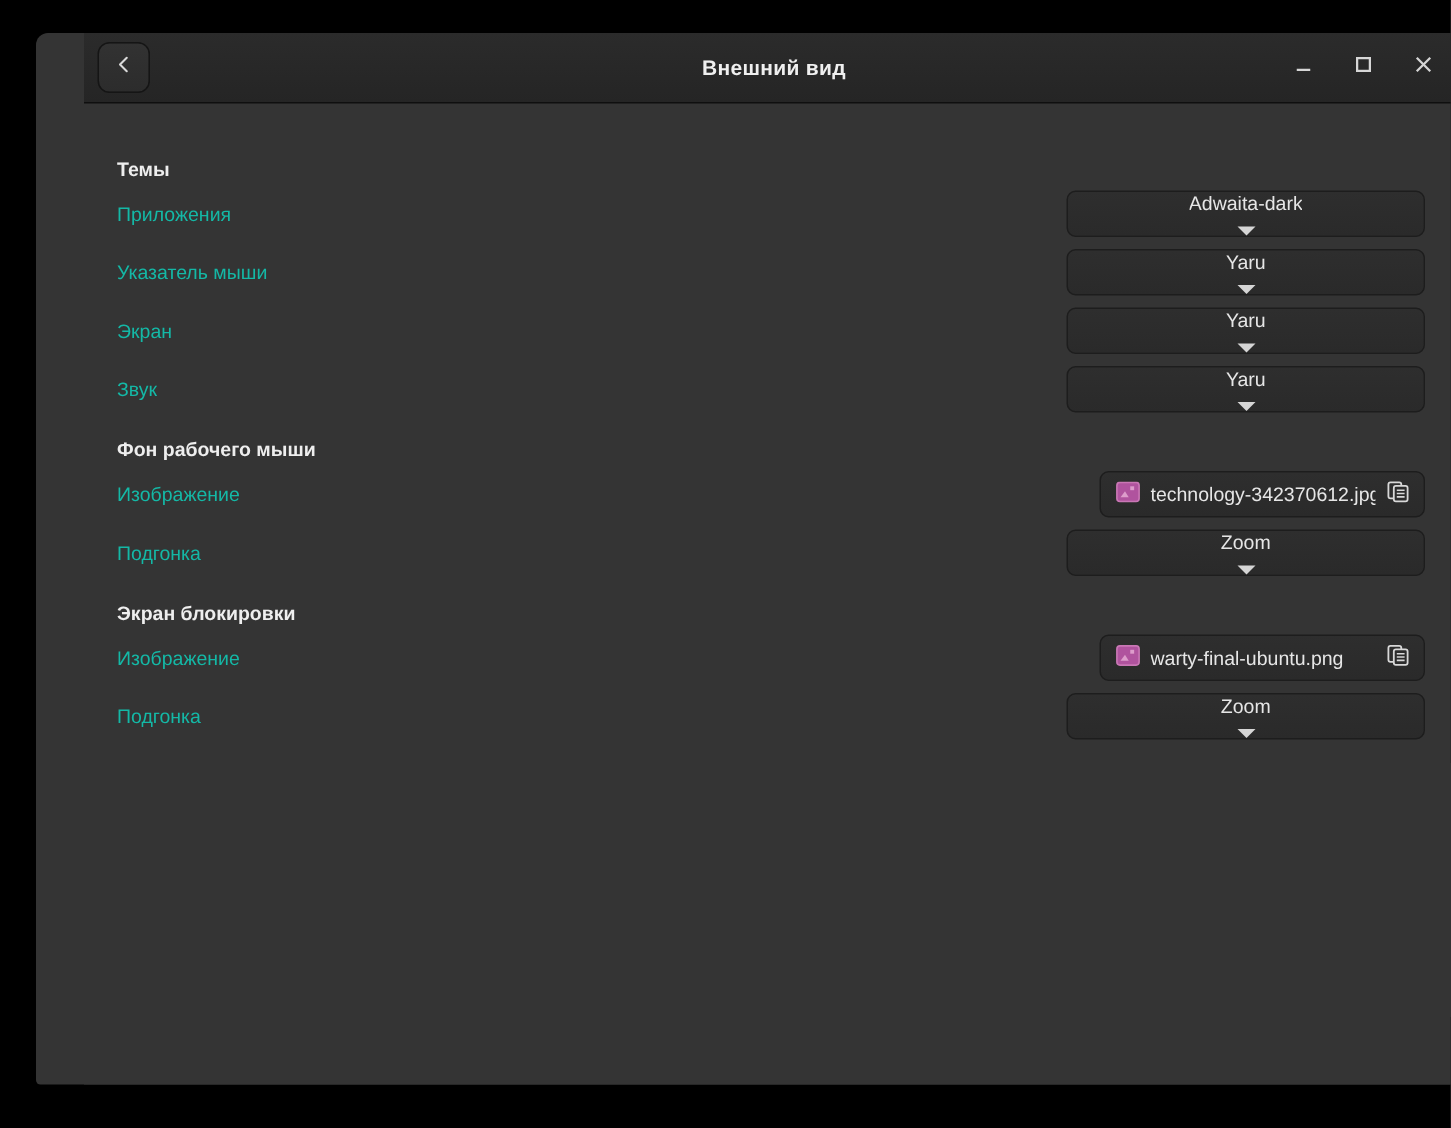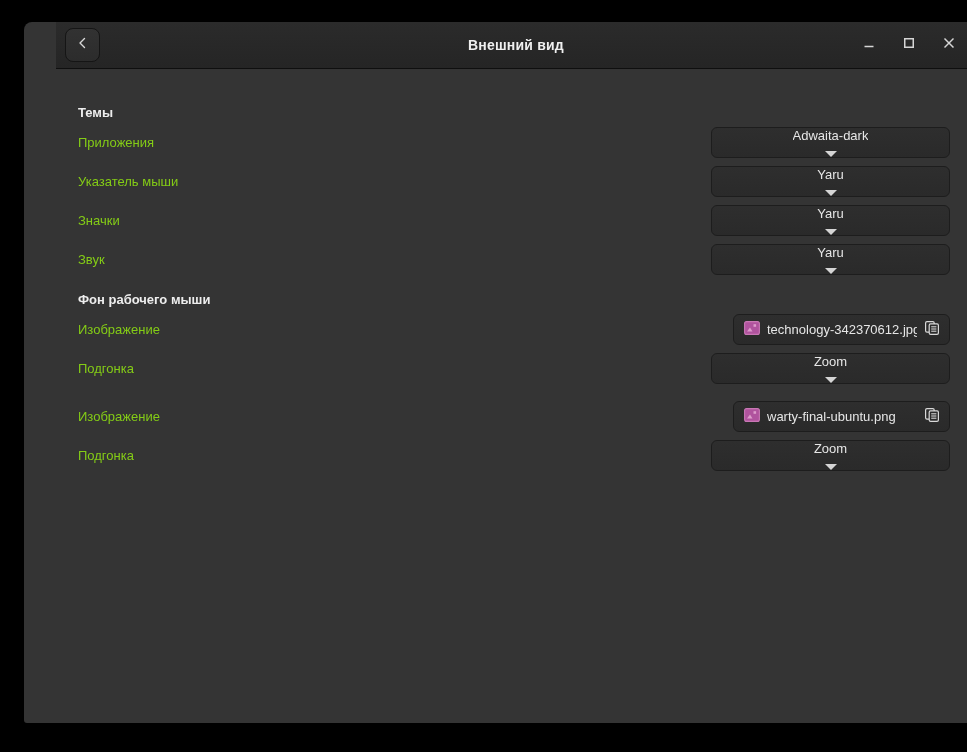--- a/index.html
+++ b/index.html
@@ -41,21 +41,21 @@
     padding:36px 26px 0 22px;height:655px;box-sizing:border-box;background:#343434;
   }
   .section-heading{
     font-size:13px;font-weight:bold;color:#eeeeee;
     height:15px;line-height:15px;margin-bottom:7px;
   }
   .section + .section{margin-top:17px;}
   .row{
     display:flex;align-items:center;height:31px;margin-bottom:8px;
   }
-  .row-label{font-size:13px;color:#84cc16;}
+  .row-label{font-size:13px;color:#14b8a6;}
   .controls-group{margin-left:auto;display:flex;gap:7px;align-items:center;}
   .btn{
     box-sizing:border-box;height:31px;
     background:linear-gradient(#2e2e2e,#2a2a2a);
     border:1px solid #1d1d1d;border-radius:6px;
     color:#e6e6e6;font-size:13px;
     display:flex;align-items:center;cursor:default;
     font-family:"Liberation Sans","DejaVu Sans",sans-serif;
   }
   .dropdown{width:239px;padding:0 13px;flex-direction:column;}
@@ -131,21 +131,21 @@
         <span class="row-label">Указатель мыши</span>
         <div class="controls-group">
           <div class="btn dropdown">
             <span class="dd-value">Yaru</span>
             <span class="dd-arrow"></span>
           </div>
         </div>
       </div>
 
       <div class="row">
-        <span class="row-label">Значки</span>
+        <span class="row-label">Экран</span>
         <div class="controls-group">
           <div class="btn dropdown">
             <span class="dd-value">Yaru</span>
             <span class="dd-arrow"></span>
           </div>
         </div>
       </div>
 
 
       <div class="row">
@@ -192,20 +192,21 @@
         <div class="controls-group">
           <div class="btn dropdown">
             <span class="dd-value">Zoom</span>
             <span class="dd-arrow"></span>
           </div>
         </div>
       </div>
     </div>
 
     <div class="section">
+      <div class="section-heading">Экран блокировки</div>
 
       <div class="row">
         <span class="row-label">Изображение</span>
         <div class="controls-group">
           <div class="btn image-button">
             <span class="thumb icon">
               <svg width="16" height="14" viewBox="0 0 16 14">
                 <rect x="0.6" y="0.6" width="14.8" height="12.8" rx="2" fill="#b0539e" stroke="#c977b5" stroke-width="1.1"></rect>
                 <path d="M3 10.5 L6 6.5 L8.5 10.5 Z" fill="#dd9ccb"></path>
                 <rect x="9.5" y="3.2" width="2.6" height="2.6" fill="#dd9ccb"></rect>

